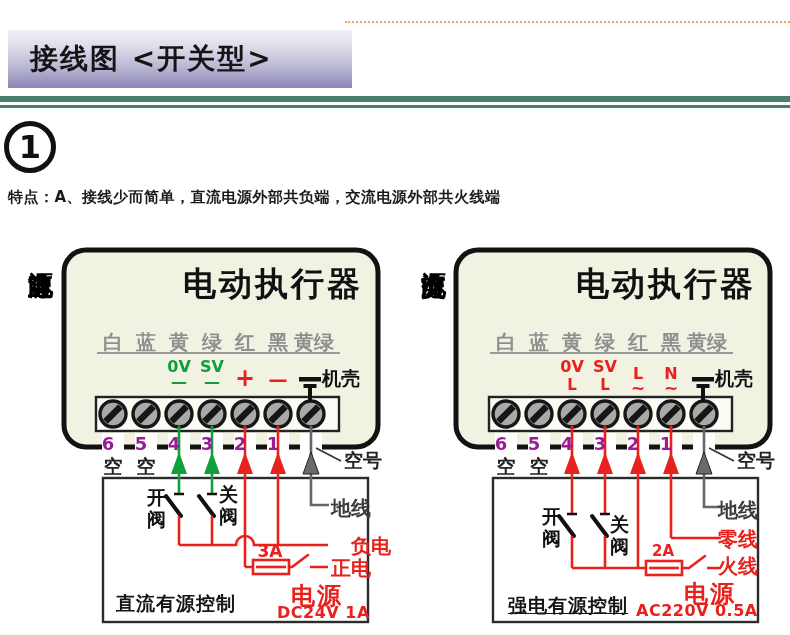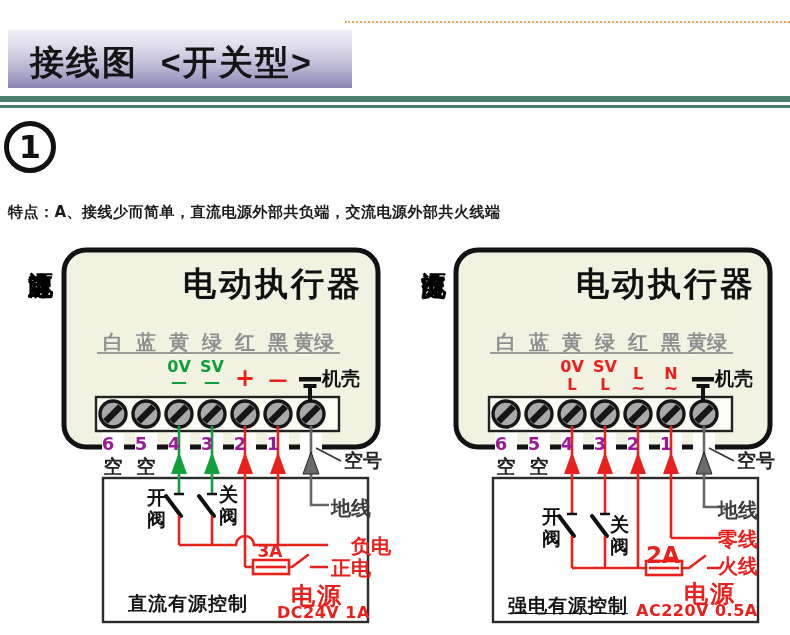--- a/index.html
+++ b/index.html
@@ -4,27 +4,27 @@
 <style>
   html,body{margin:0;padding:0;background:#fff;}
   #stage{position:relative;width:790px;height:635px;background:#fff;overflow:hidden;
          font-family:"DejaVu Sans","Liberation Sans",sans-serif;color:#111;}
   .abs{position:absolute;white-space:nowrap;}
   .cx{transform:translateX(-50%);}
   
   .dotline{position:absolute;top:21px;left:345px;width:445px;border-top:2px dotted #eda75f;}
   .banner{position:absolute;left:8px;top:30px;width:344px;height:58px;
           background:linear-gradient(180deg,#f0eff7 0%,#dddbe9 30%,#b9b6d3 65%,#8a86b5 100%);}
-  .banner-title{position:absolute;left:22px;top:10px;font-size:34px;font-weight:bold;letter-spacing:2px;color:#151515;font-family:Liberation Mono, monospace;}
+  .banner-title{position:absolute;left:22px;top:10px;font-size:28px;font-weight:bold;letter-spacing:2px;color:#151515;}
   .teal1{position:absolute;left:0;top:96px;width:790px;height:6px;background:#4a7e6f;}
   .teal2{position:absolute;left:0;top:105px;width:790px;height:3px;background:#4a7e6f;}
   .seccirc{position:absolute;left:4px;top:121px;width:42px;height:42px;border:5px solid #111;border-radius:50%;
            font-size:32px;font-weight:bold;text-align:center;line-height:42px;}
   .sectitle{font-size:28px;font-weight:bold;letter-spacing:1px;}
-  .feat{font-size:15px;font-weight:600;letter-spacing:0.5px;color:#1a1a1a;margin-top:15px;}
+  .feat{font-size:15px;font-weight:600;letter-spacing:0.5px;color:#1a1a1a;}
   
   .vtxt{writing-mode:vertical-rl;text-orientation:upright;font-size:25px;font-weight:bold;line-height:28px;letter-spacing:0px;color:#000;}
   .dtitle{font-size:33px;font-weight:bold;letter-spacing:3px;text-align:center;}
   .wclr{color:#8f8f8f;font-size:20px;font-weight:600;}
   .num{color:#9c1a97;font-size:18px;font-weight:bold;}
   .gmark{color:#0fa03c;font-weight:bold;}
   .rmark{color:#e8211c;font-weight:bold;}
   .kong{font-size:19px;font-weight:bold;color:#222;}
   .valve{font-size:19px;font-weight:bold;width:23px;line-height:22px;text-align:center;white-space:normal;color:#111;}
   .side{font-size:20px;font-weight:bold;}
@@ -219,21 +219,21 @@
   <span class="abs kong" style="left:344px;top:448px;">空号</span>
 
   <span class="abs valve" style="left:145px;top:486px;">开阀</span>
   <span class="abs valve" style="left:217px;top:483px;">关阀</span>
   <span class="abs rmark cx" style="left:270px;top:541px;font-size:17px;">3A</span>
 
   <span class="abs side dark" style="left:331px;top:495px;">地线</span>
   <span class="abs side red" style="left:351px;top:533px;">负电</span>
   <span class="abs side red" style="left:331px;top:555px;">正电</span>
 
-  <span class="abs ctrl" style="left:128px;top:591px;">直流有源控制</span>
+  <span class="abs ctrl" style="left:116px;top:591px;">直流有源控制</span>
   <span class="abs pwr red" style="left:291px;top:580px;">电源</span>
   <span class="abs spec red" style="left:277px;top:603px;">DC24V 1A</span>
 
   <span class="abs vtxt" style="left:419px;top:252px;">交流电源</span>
   <span class="abs dtitle" style="left:548px;top:262px;width:236px;">电动执行器</span>
 
   <span class="abs wclr cx" style="left:506px;top:329px;">白</span>
   <span class="abs wclr cx" style="left:539px;top:329px;">蓝</span>
   <span class="abs wclr cx" style="left:572px;top:329px;">黄</span>
   <span class="abs wclr cx" style="left:605px;top:329px;">绿</span>
@@ -257,21 +257,21 @@
   <span class="abs num cx" style="left:600px;top:433px;">3</span>
   <span class="abs num cx" style="left:633px;top:433px;">2</span>
   <span class="abs num cx" style="left:666px;top:433px;">1</span>
 
   <span class="abs kong cx" style="left:506px;top:454px;">空</span>
   <span class="abs kong cx" style="left:539px;top:454px;">空</span>
   <span class="abs kong" style="left:737px;top:448px;">空号</span>
 
   <span class="abs valve" style="left:540px;top:505px;">开阀</span>
   <span class="abs valve" style="left:608px;top:513px;">关阀</span>
-  <span class="abs rmark cx" style="left:663px;top:542px;font-size:23px;">2A</span>
+  <span class="abs rmark cx" style="left:663px;top:542px;font-size:15px;">2A</span>
 
   <span class="abs side dark" style="left:718px;top:497px;">地线</span>
   <span class="abs side red" style="left:718px;top:526px;">零线</span>
   <span class="abs side red" style="left:718px;top:553px;">火线</span>
 
   <span class="abs ctrl" style="left:508px;top:593px;text-decoration:underline;">强电有源控制</span>
   <span class="abs pwr red" style="left:684px;top:578px;">电源</span>
   <span class="abs spec red" style="left:636px;top:601px;">AC220V 0.5A</span>
 
 </div>

